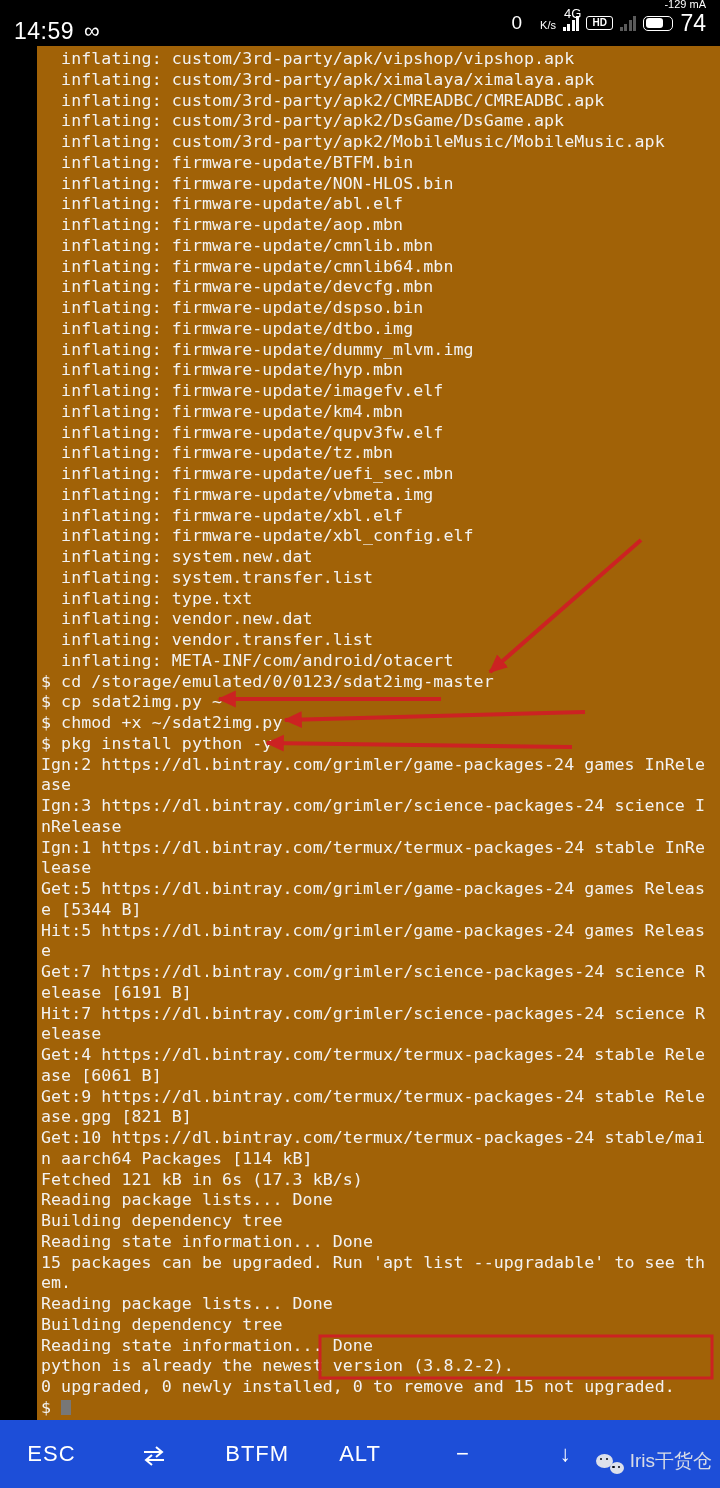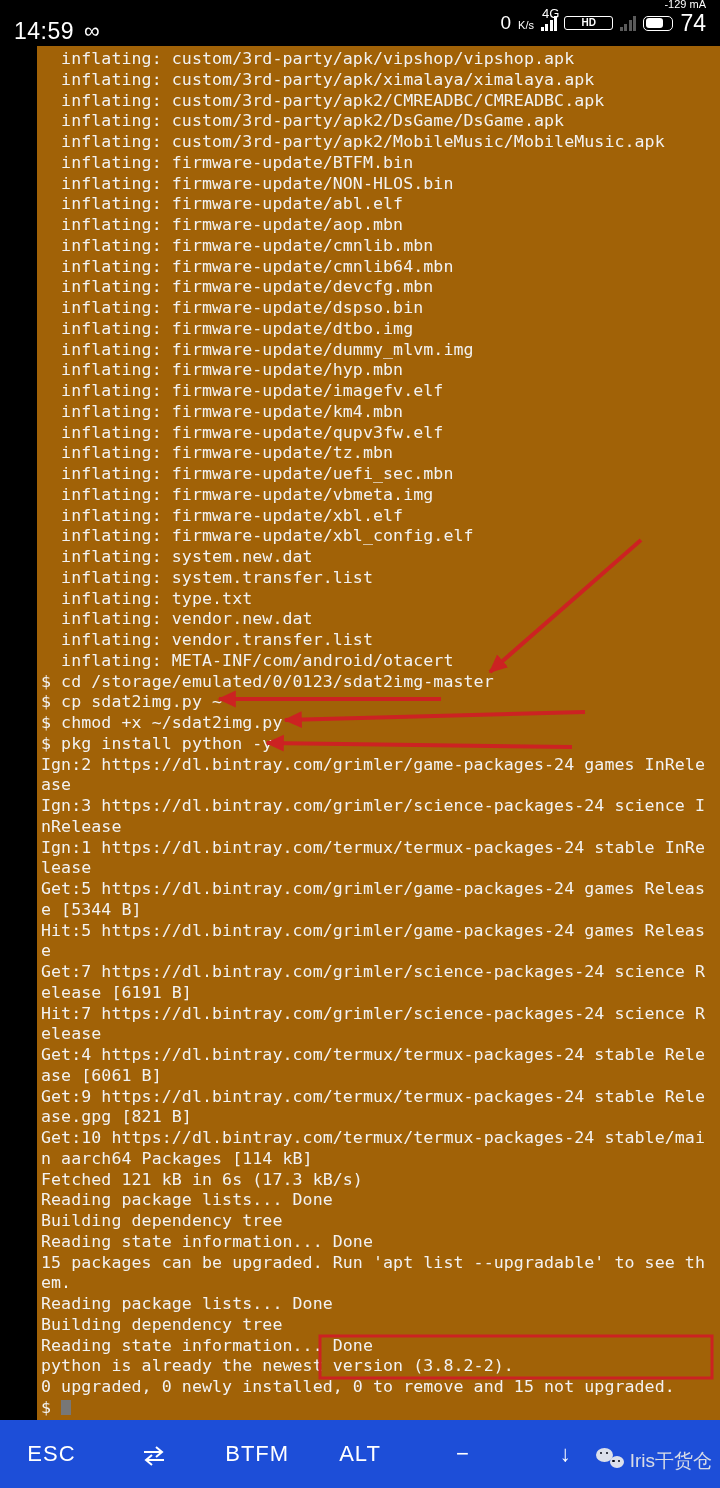--- a/index.html
+++ b/index.html
@@ -57,21 +57,21 @@
   }
   .netspeed {
     font-family: "Liberation Sans", sans-serif;
     font-size: 19px;
     color: #ffffff;
     display: flex;
     align-items: baseline;
   }
   .netspeed .unit {
     font-size: 11px;
-    margin-left: 7px;
+    margin-left: 18px;
   }
   .sig-wrap { position: relative; display: inline-block; }
   .sig-label {
     position: absolute;
     top: -9px;
     left: 1px;
     font-family: "Liberation Sans", sans-serif;
     font-size: 13px;
     line-height: 1;
     color: #ffffff;
@@ -87,21 +87,21 @@
   .bars i:nth-child(2) { height: 7px; }
   .bars i:nth-child(3) { height: 11px; }
   .bars i:nth-child(4) { height: 15px; }
   .bars.dim i { background: #5a5a5a; }
   .hd-icon {
     font-family: "Liberation Sans", sans-serif;
     font-size: 10px;
     font-weight: bold;
     border: 1.6px solid #ffffff;
     border-radius: 3px;
-    padding: 1px 16px;
+    padding: 1px 5px;
     line-height: 1;
     color: #ffffff;
   }
   .battery {
     width: 30px; height: 15px;
     border: 1.8px solid #ffffff;
     border-radius: 5px;
     position: relative;
     box-sizing: border-box;
   }
@@ -187,21 +187,21 @@
   }
   .ek.icon { font-size: 24px; }
   .ek svg { display: inline-block; vertical-align: middle; }
 
   
   #watermark {
     position: absolute;
     right: 8px;
     bottom: 14px;
     display: flex;
-    align-items: flex-start;
+    align-items: flex-end;
     gap: 6px;
     font-family: "Liberation Sans", sans-serif;
     font-size: 19px;
     color: #e8e8e8;
     opacity: 0.92;
     user-select: none;
   }
   #watermark .wechat-logo {
     position: relative;
     width: 28px; height: 20px;

